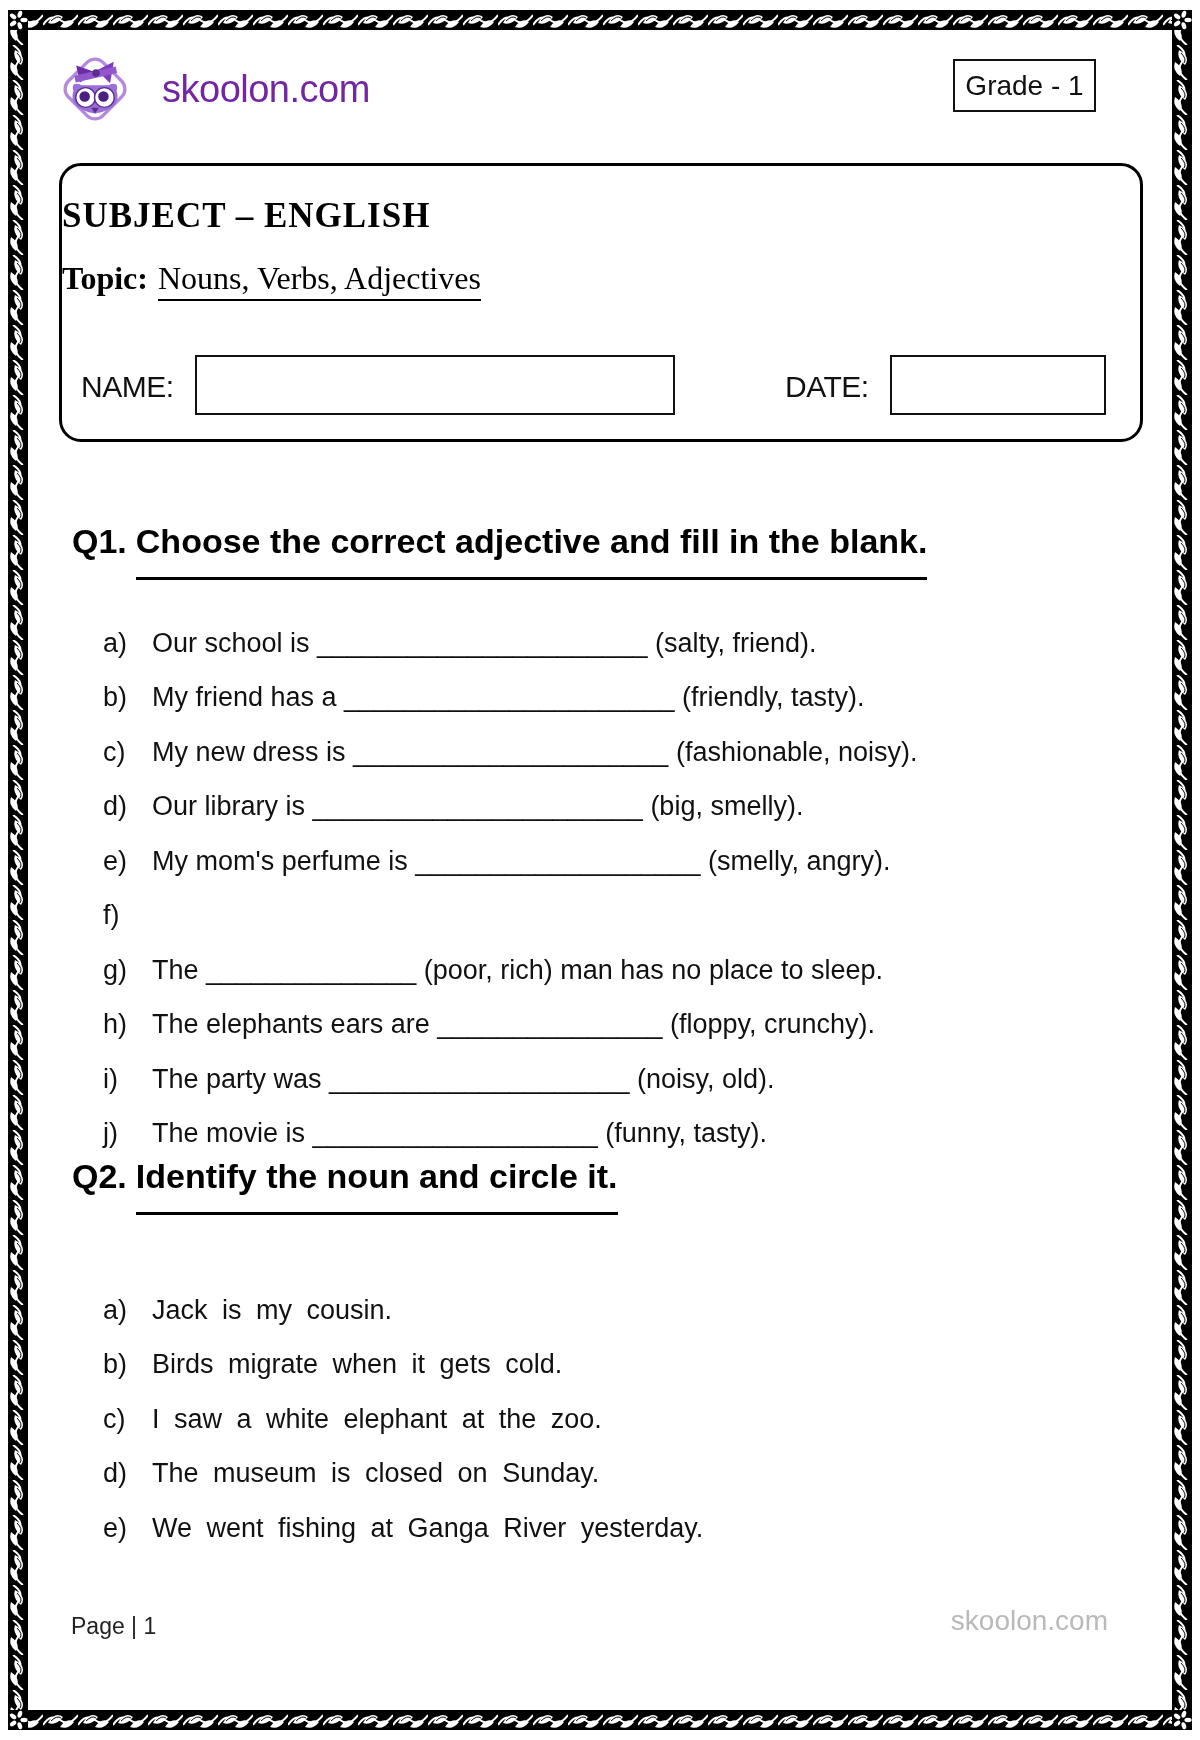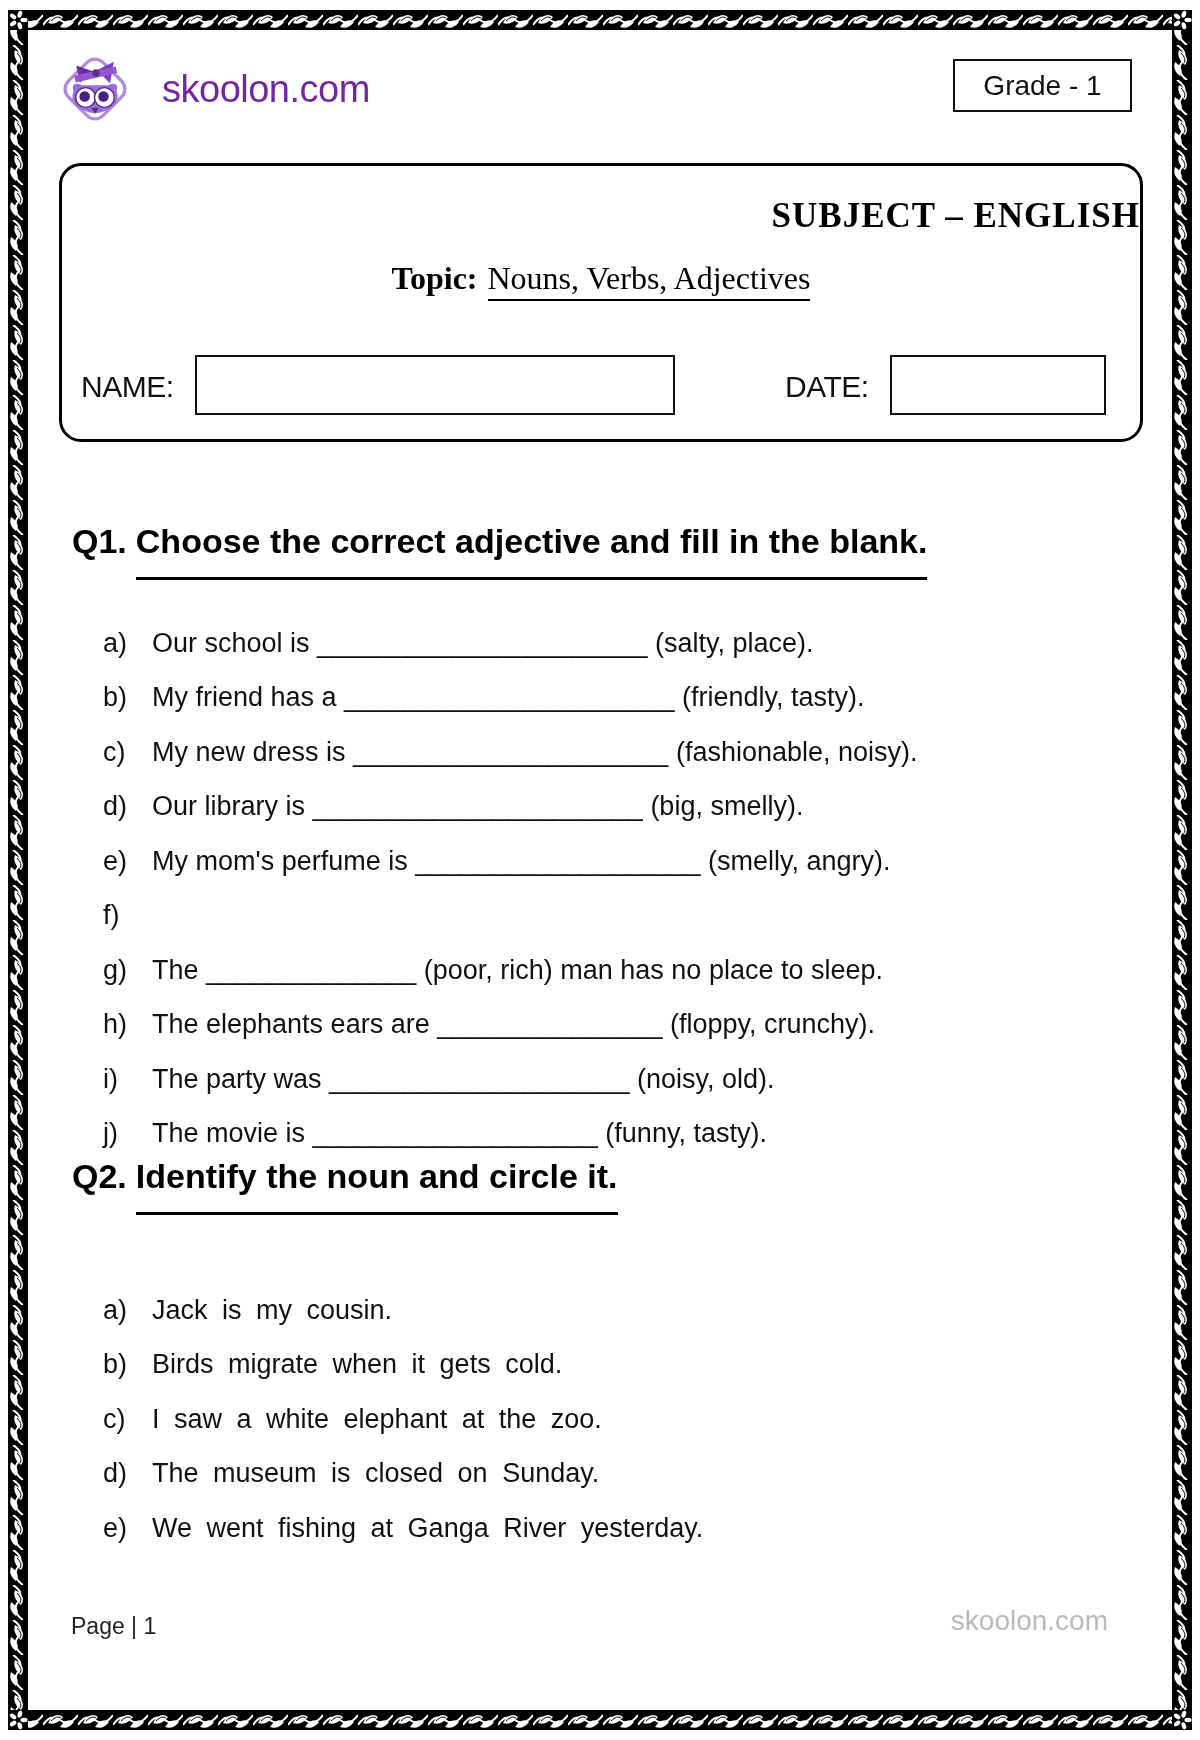--- a/index.html
+++ b/index.html
@@ -18,37 +18,37 @@
   .corner-tr { left:1172px; top:10px; }
   .corner-bl { left:8px;    top:1710px; }
   .corner-br { left:1172px; top:1710px; }
   
   .logo-icon { position:absolute; left:48px; top:42px; }
   .logo-text {
     position:absolute; left:162px; top:68px;
     font-size:38px; color:#7326a3; letter-spacing:-0.5px;
   }
   .grade-badge {
-    position:absolute; left:953px; top:59px; width:179px; height:53px;
+    position:absolute; left:953px; top:59px; width:143px; height:53px;
     border:2.5px solid #111; box-sizing:border-box;
     display:flex; align-items:center; justify-content:center;
     font-size:28px; color:#111;
   }
   
   .title-box {
     position:absolute; left:59px; top:163px; width:1084px; height:279px;
     border:3px solid #000; border-radius:22px; box-sizing:border-box;
   }
   .subject {
-    margin-top:30px; text-align:right;
+    margin-top:30px; text-align:left;
     font-family:"Liberation Serif", serif; font-weight:bold;
     font-size:35px; letter-spacing:1px; color:#000;
   }
   .topic {
-    margin-top:24px; text-align:center;
+    margin-top:24px; 
     font-family:"Liberation Serif", serif; font-size:32px; color:#000;
   }
   .topic-label { font-weight:bold; margin-right:10px; }
   .topic-value { border-bottom:2.5px solid #000; padding-bottom:3px; }
   .field-label {
     position:absolute; height:58px; display:flex; align-items:center;
     font-size:30px; color:#111; letter-spacing:-0.5px;
   }
   .name-label { left:19px;  top:192px; }
   .date-label { left:723px; top:192px; }
@@ -218,21 +218,21 @@
     <div class="field-label date-label">DATE:</div>
     <input class="fill-box date-input" value="" style="">
   </div>
 
   <div class="q-heading q1-heading">
     <span>Q1.</span><span class="q-underline">Choose the correct adjective and fill in the blank.</span>
   </div>
   <div class="q-list q1-list">
     <div class="q-item">
         <span class="item-label">a)</span>
-        <span>Our school is ______________________ (salty, place).</span>
+        <span>Our school is ______________________ (salty, friend).</span>
       </div>
     <div class="q-item">
         <span class="item-label">b)</span>
         <span>My friend has a ______________________ (friendly, tasty).</span>
       </div>
     <div class="q-item">
         <span class="item-label">c)</span>
         <span>My new dress is _____________________ (fashionable, noisy).</span>
       </div>
     <div class="q-item">

